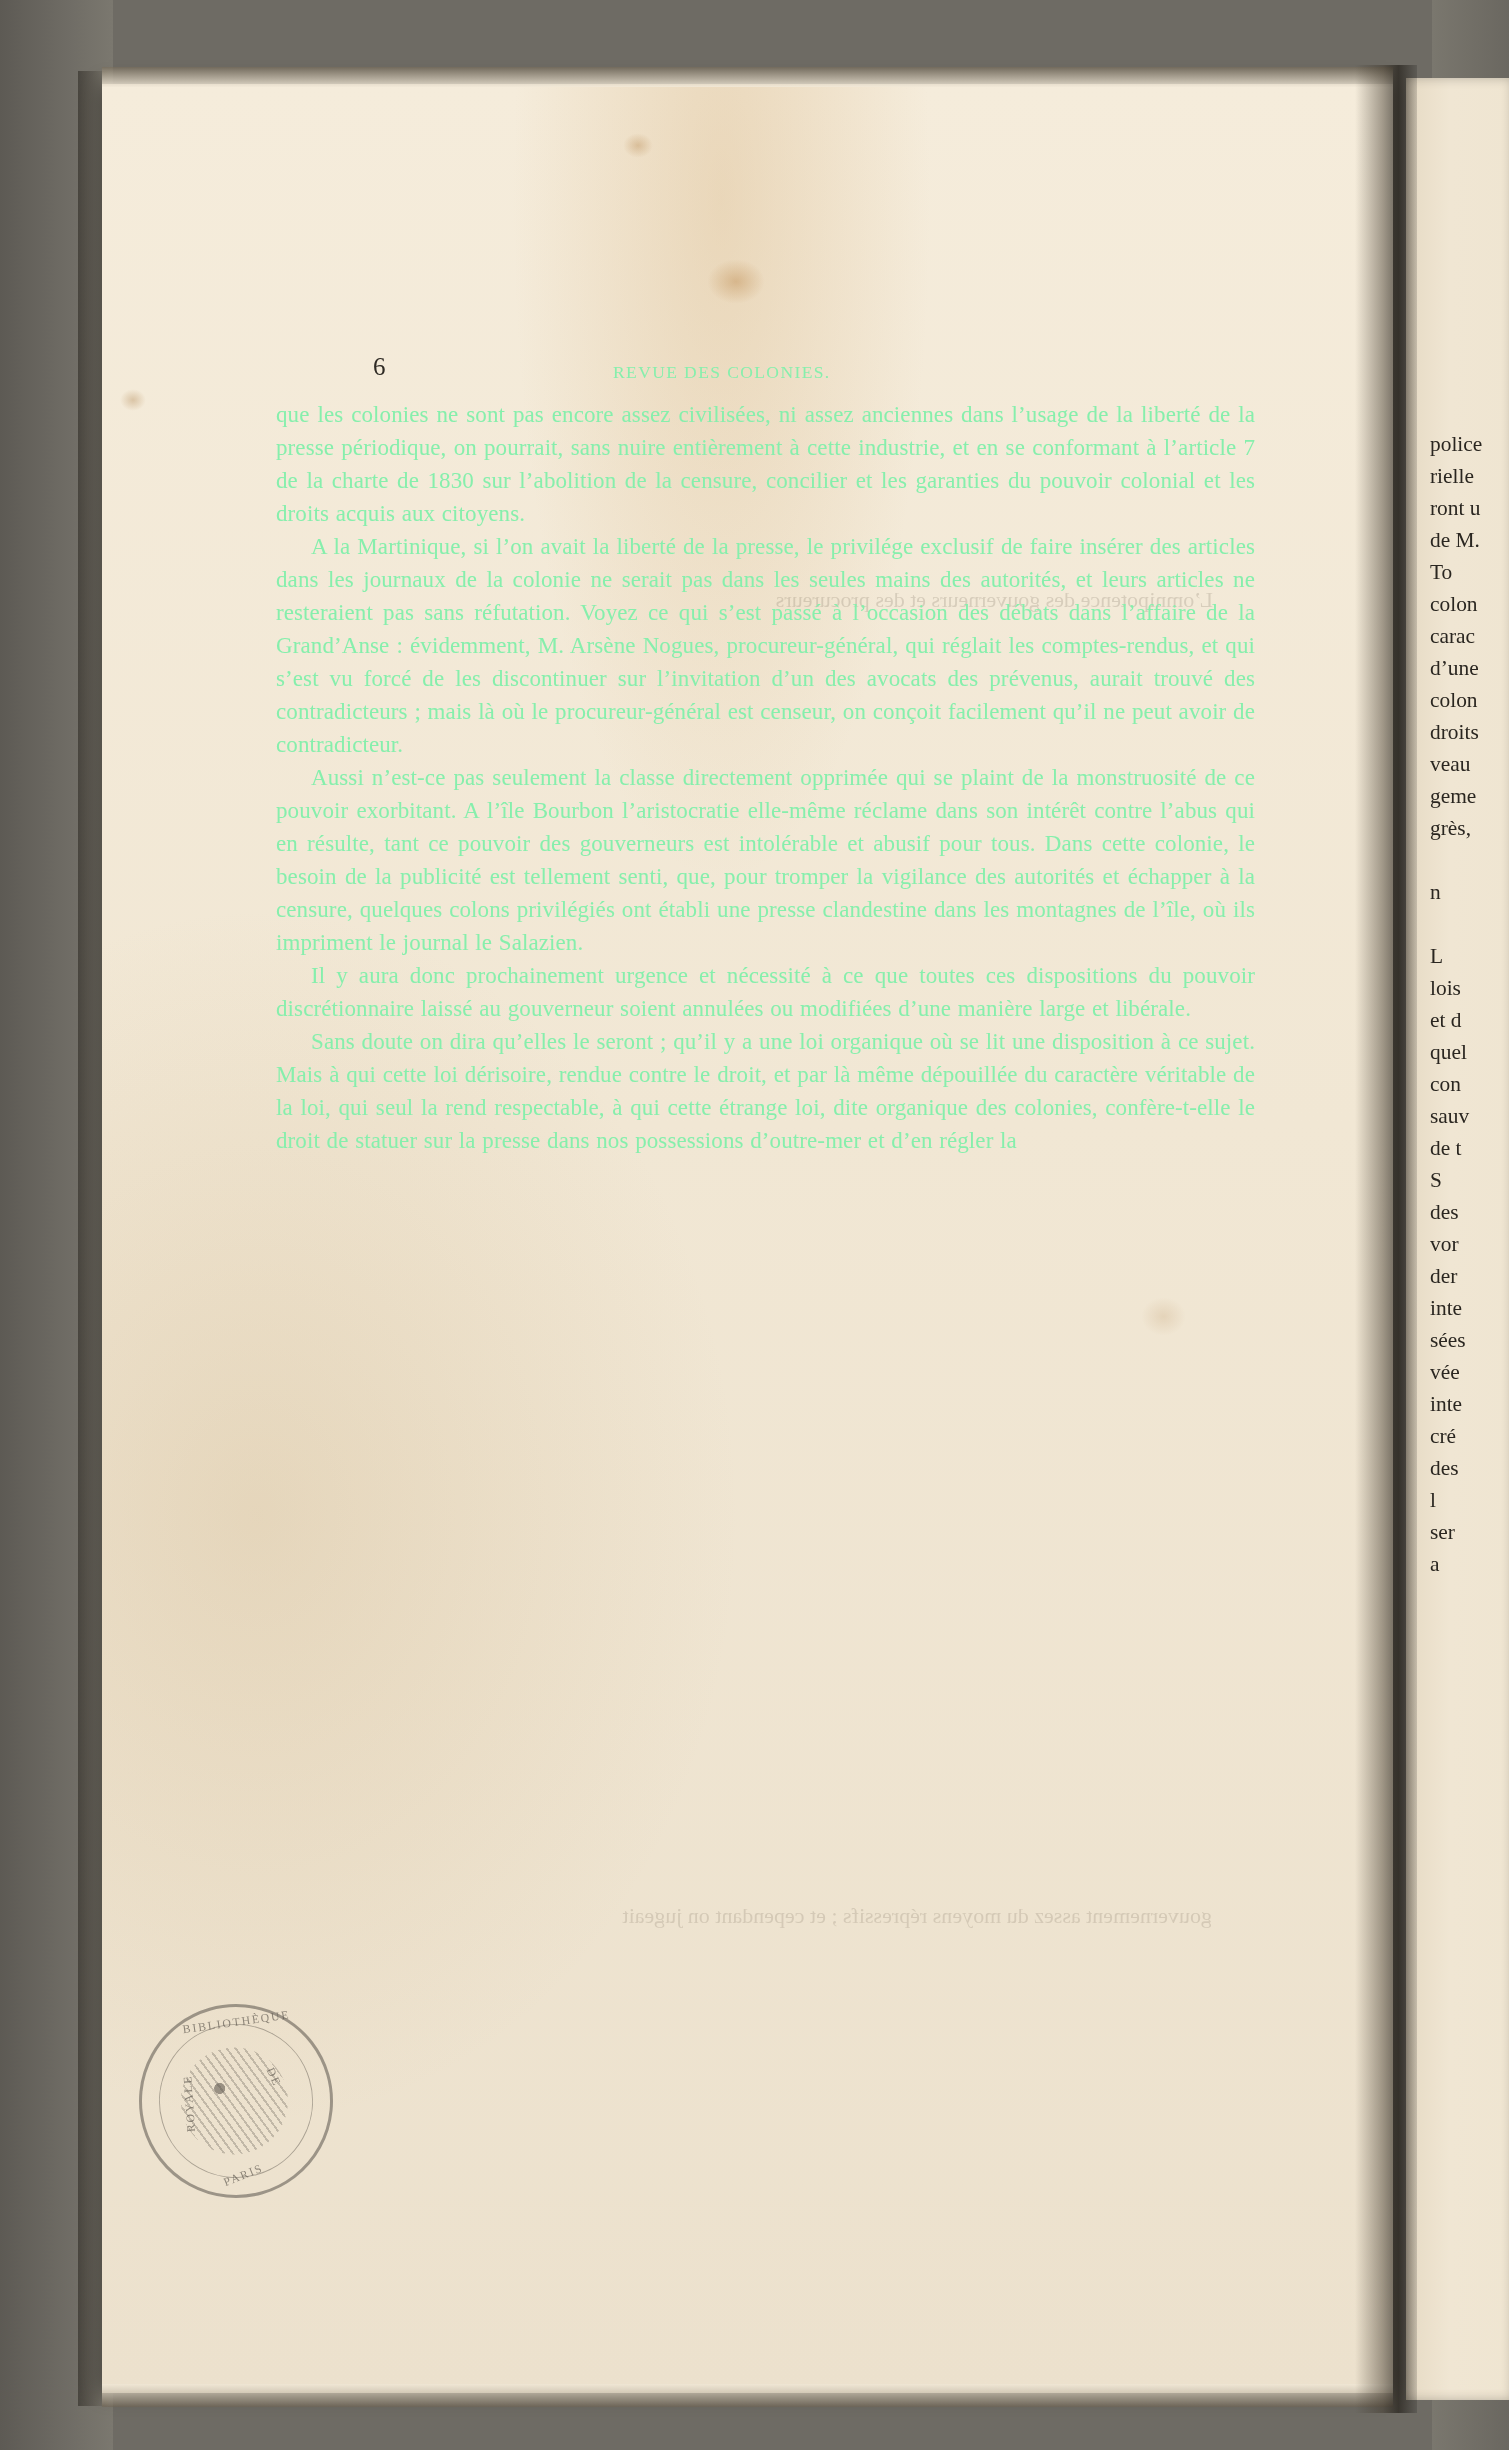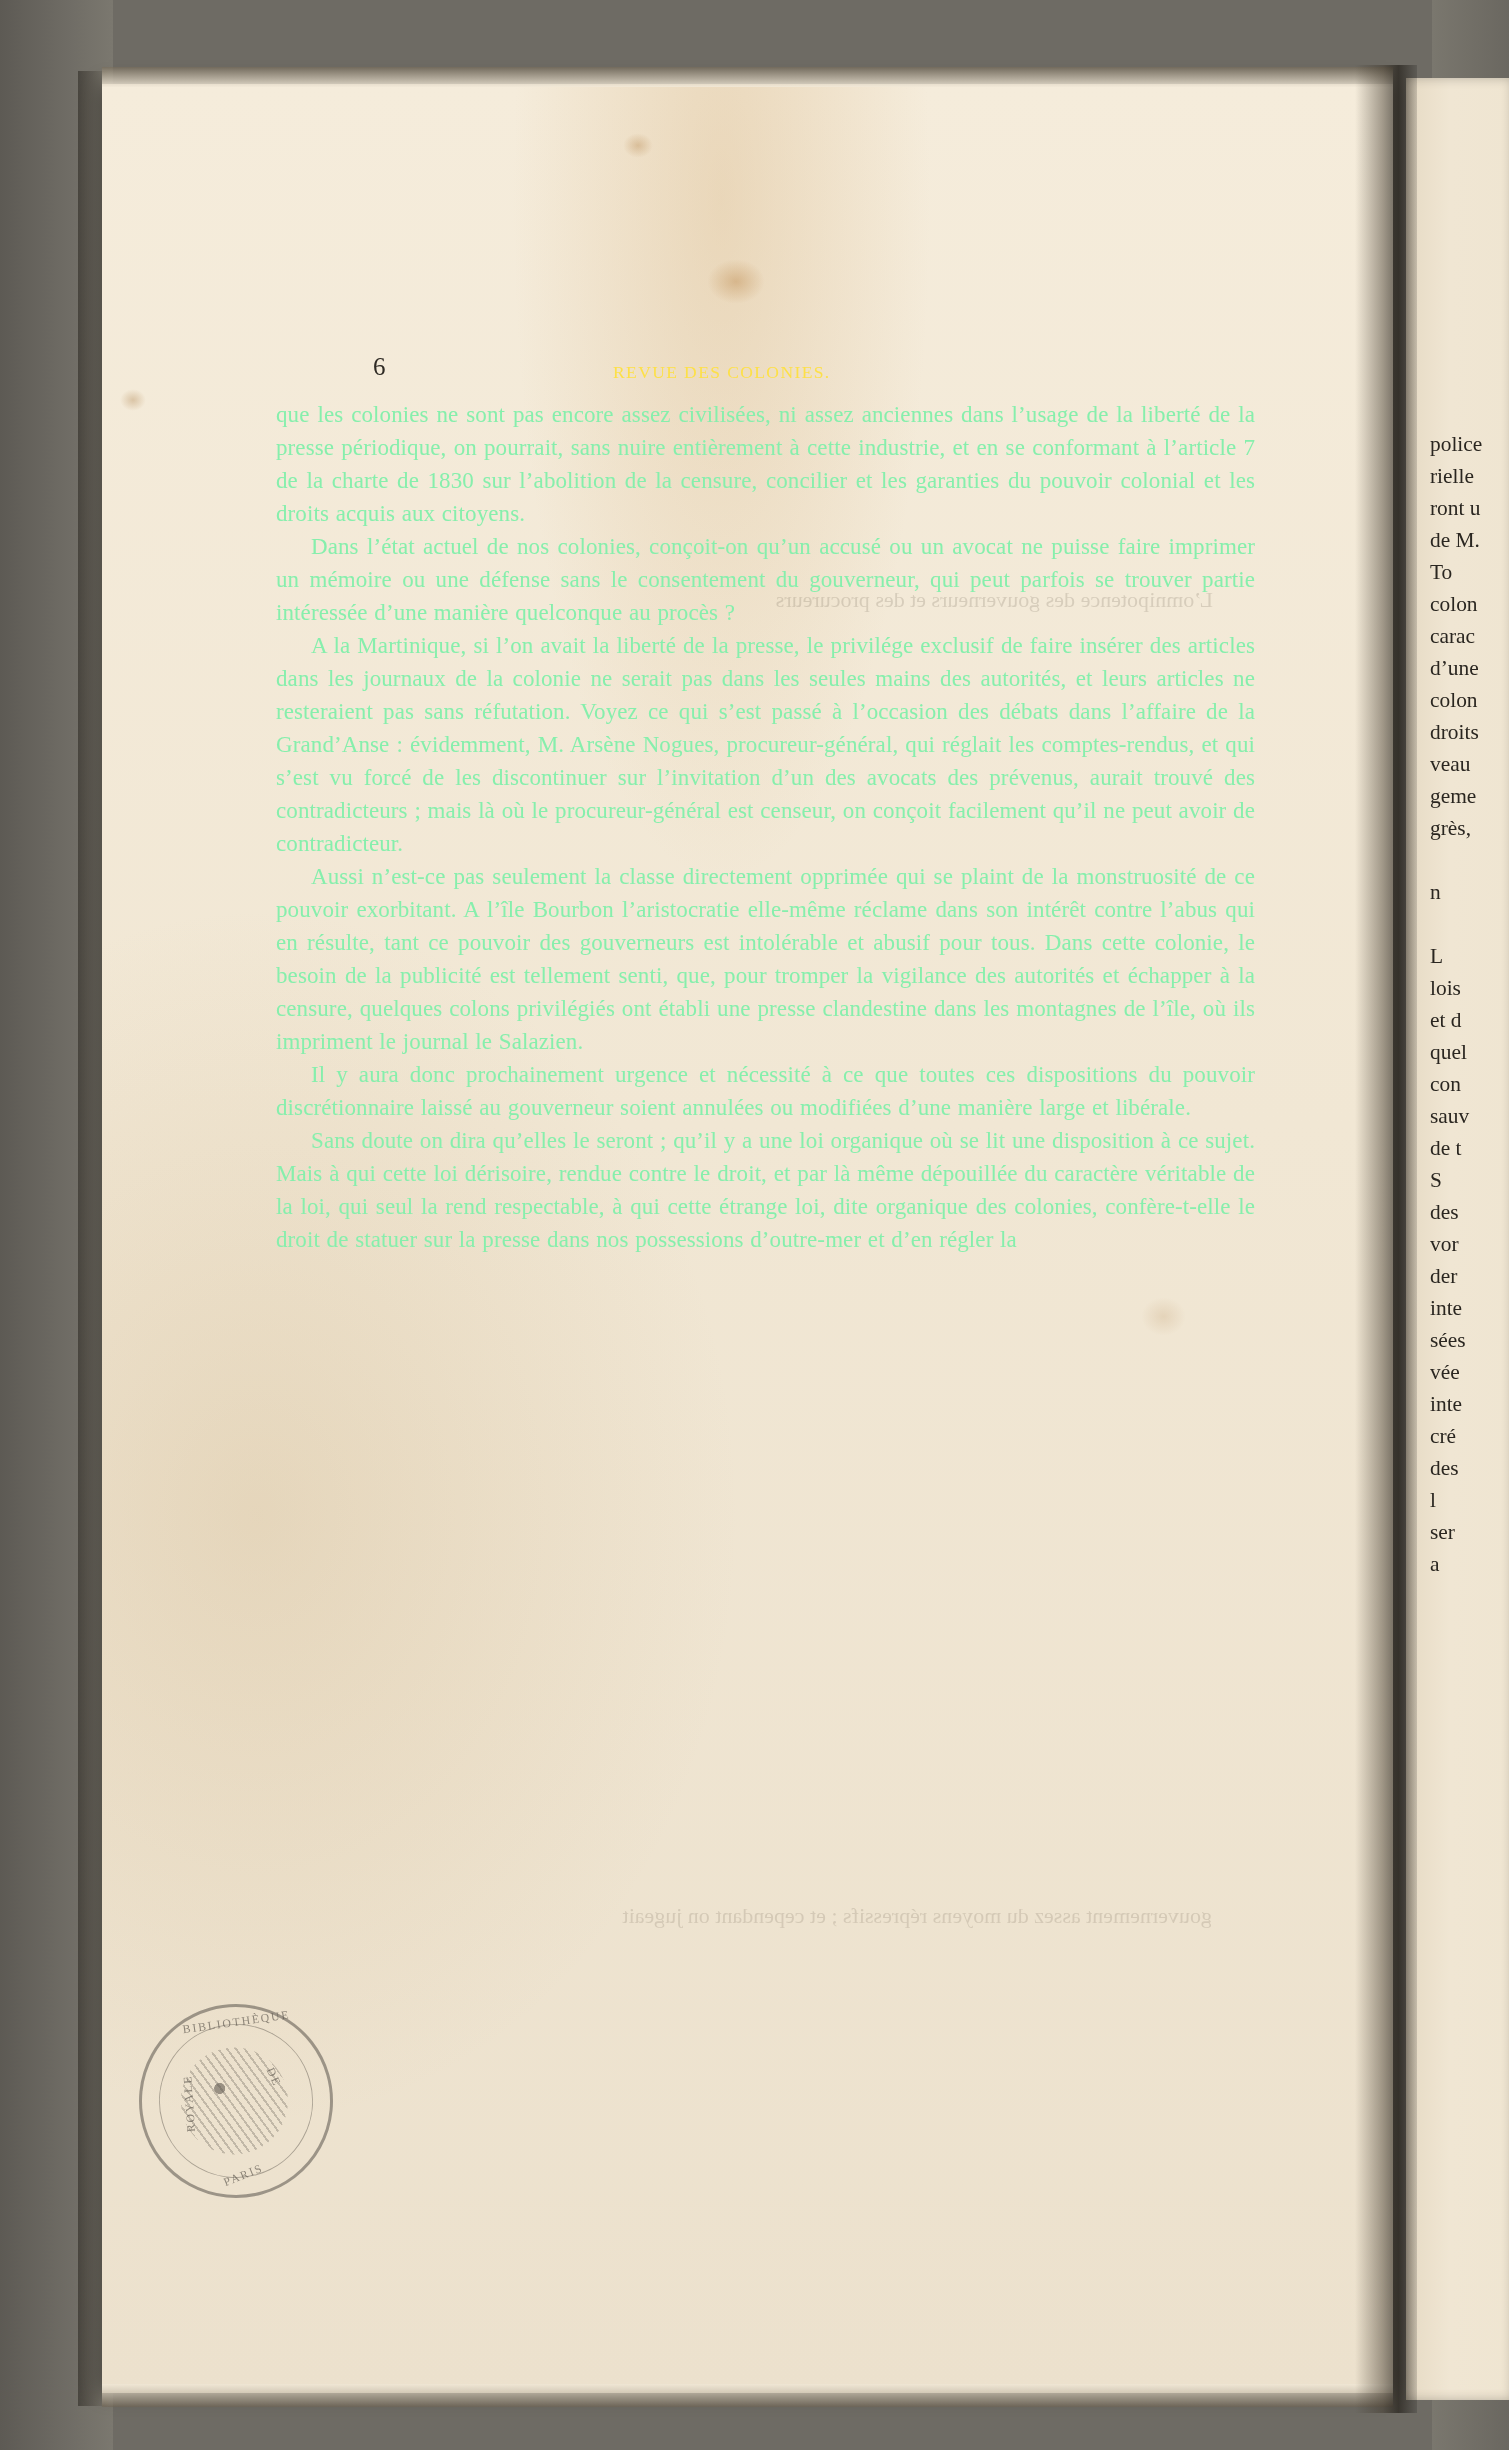--- a/index.html
+++ b/index.html
@@ -96,21 +96,21 @@
     font-size: 25px;
     color: #2e2a24;
     font-family: "Liberation Serif", serif;
   }
   .running-title {
     position: absolute;
     left: 337px;
     top: 9px;
     font-size: 17.5px;
     letter-spacing: 1.4px;
-    color: #fde047;
+    color: #86efac;
     font-variant: small-caps;
     font-family: "Liberation Serif", serif;
   }
   p.body {
     margin: 0 0 0 0;
     text-indent: 35px;
     text-align: justify;
     font-size: 23px;
     line-height: 33px;
     color: #86efac;
@@ -250,21 +250,20 @@
   <div class="showthrough">L’omnipotence des gouverneurs et des procureurs</div>
   <div class="showthrough2">gouvernement assez du moyens répressifs ; et cependant on jugeait</div>
 
   <div class="col">
     <div class="head">
       <div class="folio">6</div>
       <div class="running-title">REVUE DES COLONIES.</div>
     </div>
 
     <p class="body first">que les colonies ne sont pas encore assez civilisées, ni assez anciennes dans l’usage de la liberté de la presse périodique, on pourrait, sans nuire entièrement à cette industrie, et en se conformant à l’article 7 de la charte de 1830 sur l’abolition de la censure, concilier et les garanties du pouvoir colonial et les droits acquis aux citoyens.</p>
-    <p class="body">Dans l’état actuel de nos colonies, conçoit-on qu’un accusé ou un avocat ne puisse faire imprimer un mémoire ou une défense sans le consentement du gouverneur, qui peut parfois se trouver partie intéressée d’une manière quelconque au procès ?</p>
     <p class="body">A la Martinique, si l’on avait la liberté de la presse, le privilége exclusif de faire insérer des articles dans les journaux de la colonie ne serait pas dans les seules mains des autorités, et leurs articles ne resteraient pas sans réfutation. Voyez ce qui s’est passé à l’occasion des débats dans l’affaire de la Grand’Anse : évidemment, M. Arsène Nogues, procureur-général, qui réglait les comptes-rendus, et qui s’est vu forcé de les discontinuer sur l’invitation d’un des avocats des prévenus, aurait trouvé des contradicteurs ; mais là où le procureur-général est censeur, on conçoit facilement qu’il ne peut avoir de contradicteur.</p>
     <p class="body"><span>Aussi n’est-ce pas seulement la classe directement opprimée qui se plaint de la monstruosité de ce pouvoir exorbitant. A l’île Bourbon l’aristocratie elle-même réclame dans son intérêt contre l’abus qui en résulte, tant ce pouvoir des gouverneurs est intolérable et abusif pour tous. Dans cette colonie, le besoin de la publicité est tellement senti, que, pour tromper la vigilance des autorités et échapper à la censure, quelques colons privilégiés ont établi une presse clandestine dans les montagnes de l’île, où ils impriment le journal le </span><span class="it">Salazien</span><span>.</span></p>
     <p class="body">Il y aura donc prochainement urgence et nécessité à ce que toutes ces dispositions du pouvoir discrétionnaire laissé au gouverneur soient annulées ou modifiées d’une manière large et libérale.</p>
     <p class="body"><span>Sans doute on dira qu’elles le seront ; qu’il y a une loi organique où se lit une disposition à ce sujet. Mais à qui cette loi dérisoire, rendue contre le droit, et par là même dépouillée du caractère véritable de la </span><span class="it">loi</span><span>, qui seul la rend respectable, à qui cette étrange loi, dite organique des colonies, confère-t-elle le droit de statuer sur la presse dans nos possessions d’outre-mer et d’en régler la</span></p>
   </div>
 
   <div class="stamp">
     <div class="inner-art"></div>
     <div class="stamp-text">
       <span class="st-a">ROYALE</span>

